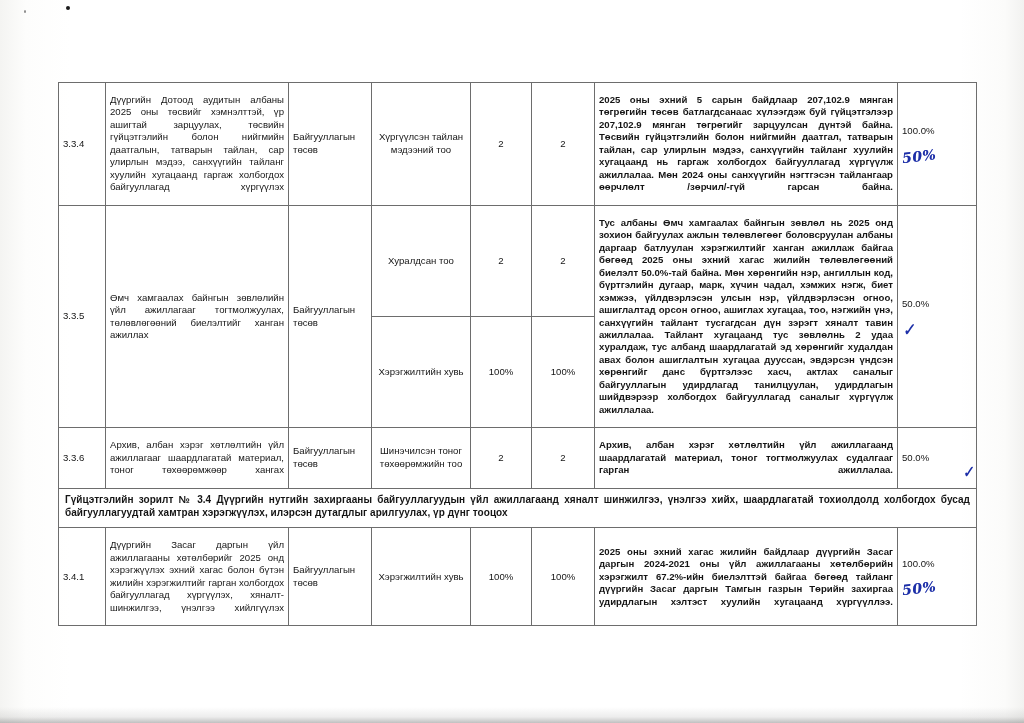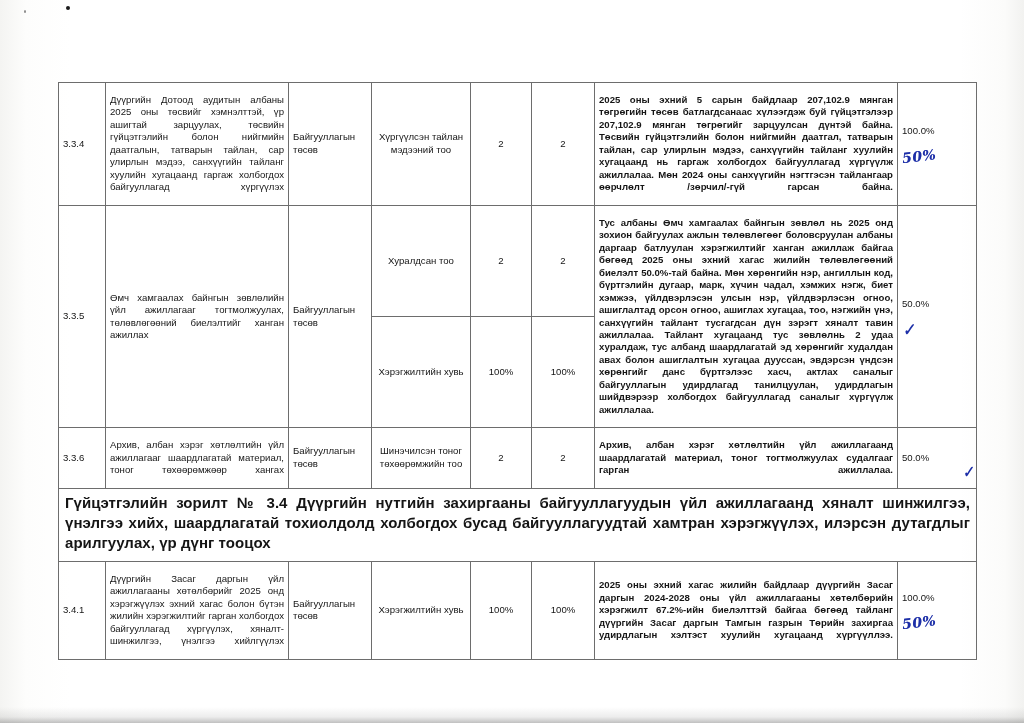--- a/index.html
+++ b/index.html
@@ -66,21 +66,21 @@
   .col-src   { width: 74px;  text-align: left; }
   .col-ind   { width: 90px;  text-align: center; }
   .col-plan  { width: 52px;  text-align: center; }
   .col-fact  { width: 54px;  text-align: center; }
   .col-desc  { width: 294px; text-align: justify; text-align-last: justify; font-weight: bold; }
   .col-pct   { width: 70px;  text-align: left; position: relative; }
 
   
   .section-band td {
     font-weight: bold;
-    font-size: 15px;
+    font-size: 10px;
     line-height: 1.34;
     text-align: justify;
     text-align-last: left;
     padding: 4px 6px 8px 6px;
     letter-spacing: 0.05px;
   }
 
   
   .pen {
     display: block;
@@ -178,21 +178,21 @@
       <td colspan="8">Гүйцэтгэлийн зорилт № 3.4  Дүүргийн нутгийн захиргааны байгууллагуудын үйл ажиллагаанд хяналт шинжилгээ, үнэлгээ хийх, шаардлагатай тохиолдолд холбогдох бусад байгууллагуудтай хамтран хэрэгжүүлэх, илэрсэн дутагдлыг арилгуулах, үр дүнг тооцох</td>
     </tr>
 
     <tr>
       <td class="col-idx">3.4.1</td>
       <td class="col-task">Дүүргийн Засаг даргын үйл ажиллагааны хөтөлбөрийг 2025 онд хэрэгжүүлэх эхний хагас болон бүтэн жилийн хэрэгжилтийг гарган холбогдох байгууллагад хүргүүлэх, хяналт-шинжилгээ, үнэлгээ хийлгүүлэх</td>
       <td class="col-src">Байгууллагын төсөв</td>
       <td class="col-ind">Хэрэгжилтийн хувь</td>
       <td class="col-plan">100%</td>
       <td class="col-fact">100%</td>
-      <td class="col-desc">2025 оны эхний хагас жилийн байдлаар дүүргийн Засаг даргын 2024-2028 оны үйл ажиллагааны хөтөлбөрийн хэрэгжилт 67.2%-ийн биелэлттэй байгаа бөгөөд тайланг дүүргийн Засаг даргын Тамгын газрын Төрийн захиргаа удирдлагын хэлтэст хуулийн хугацаанд хүргүүллээ.</td>
+      <td class="col-desc">2025 оны эхний хагас жилийн байдлаар дүүргийн Засаг даргын 2024-2021 оны үйл ажиллагааны хөтөлбөрийн хэрэгжилт 67.2%-ийн биелэлттэй байгаа бөгөөд тайланг дүүргийн Засаг даргын Тамгын газрын Төрийн захиргаа удирдлагын хэлтэст хуулийн хугацаанд хүргүүллээ.</td>
       <td class="col-pct">
         <span class="pct-value">100.0%</span>
         <span class="pen">50%</span>
       </td>
     </tr>
 
   </tbody>
 </table>
 
 <div class="scan-edge-bottom"></div>

